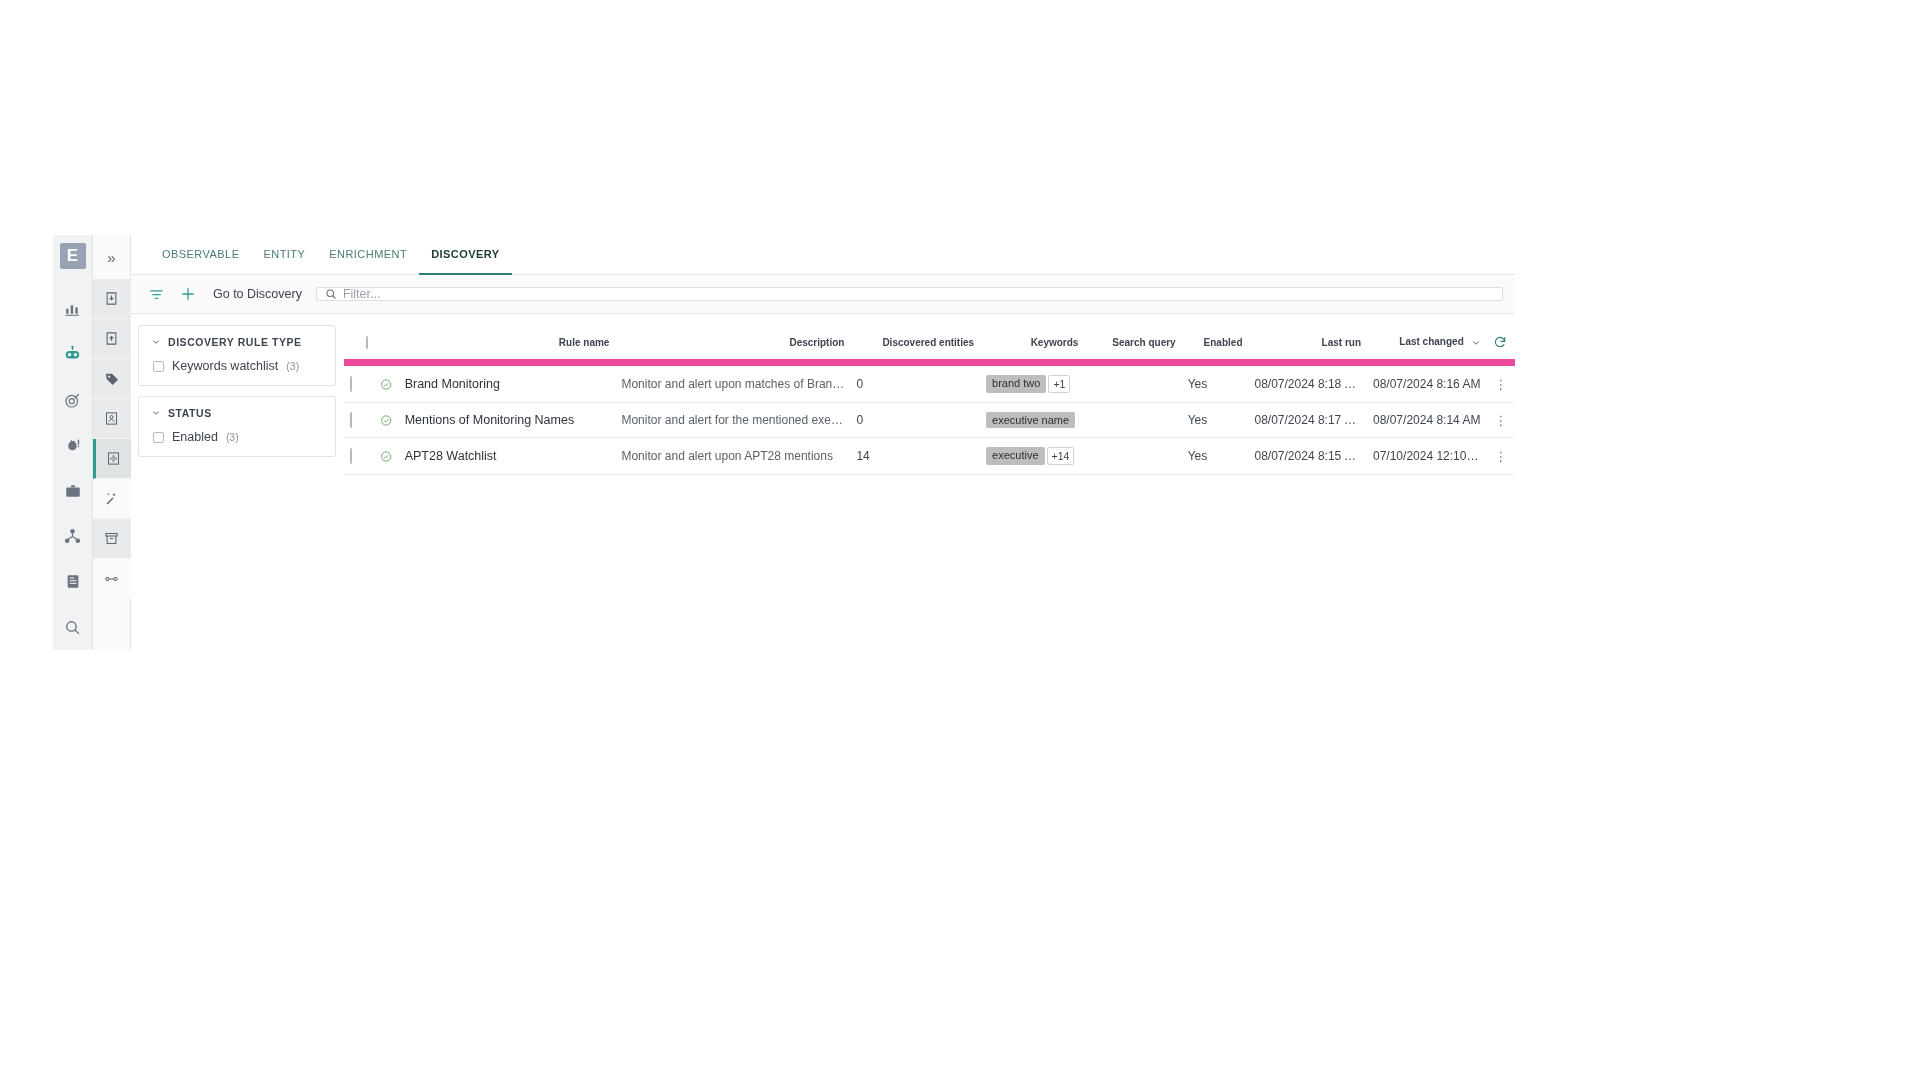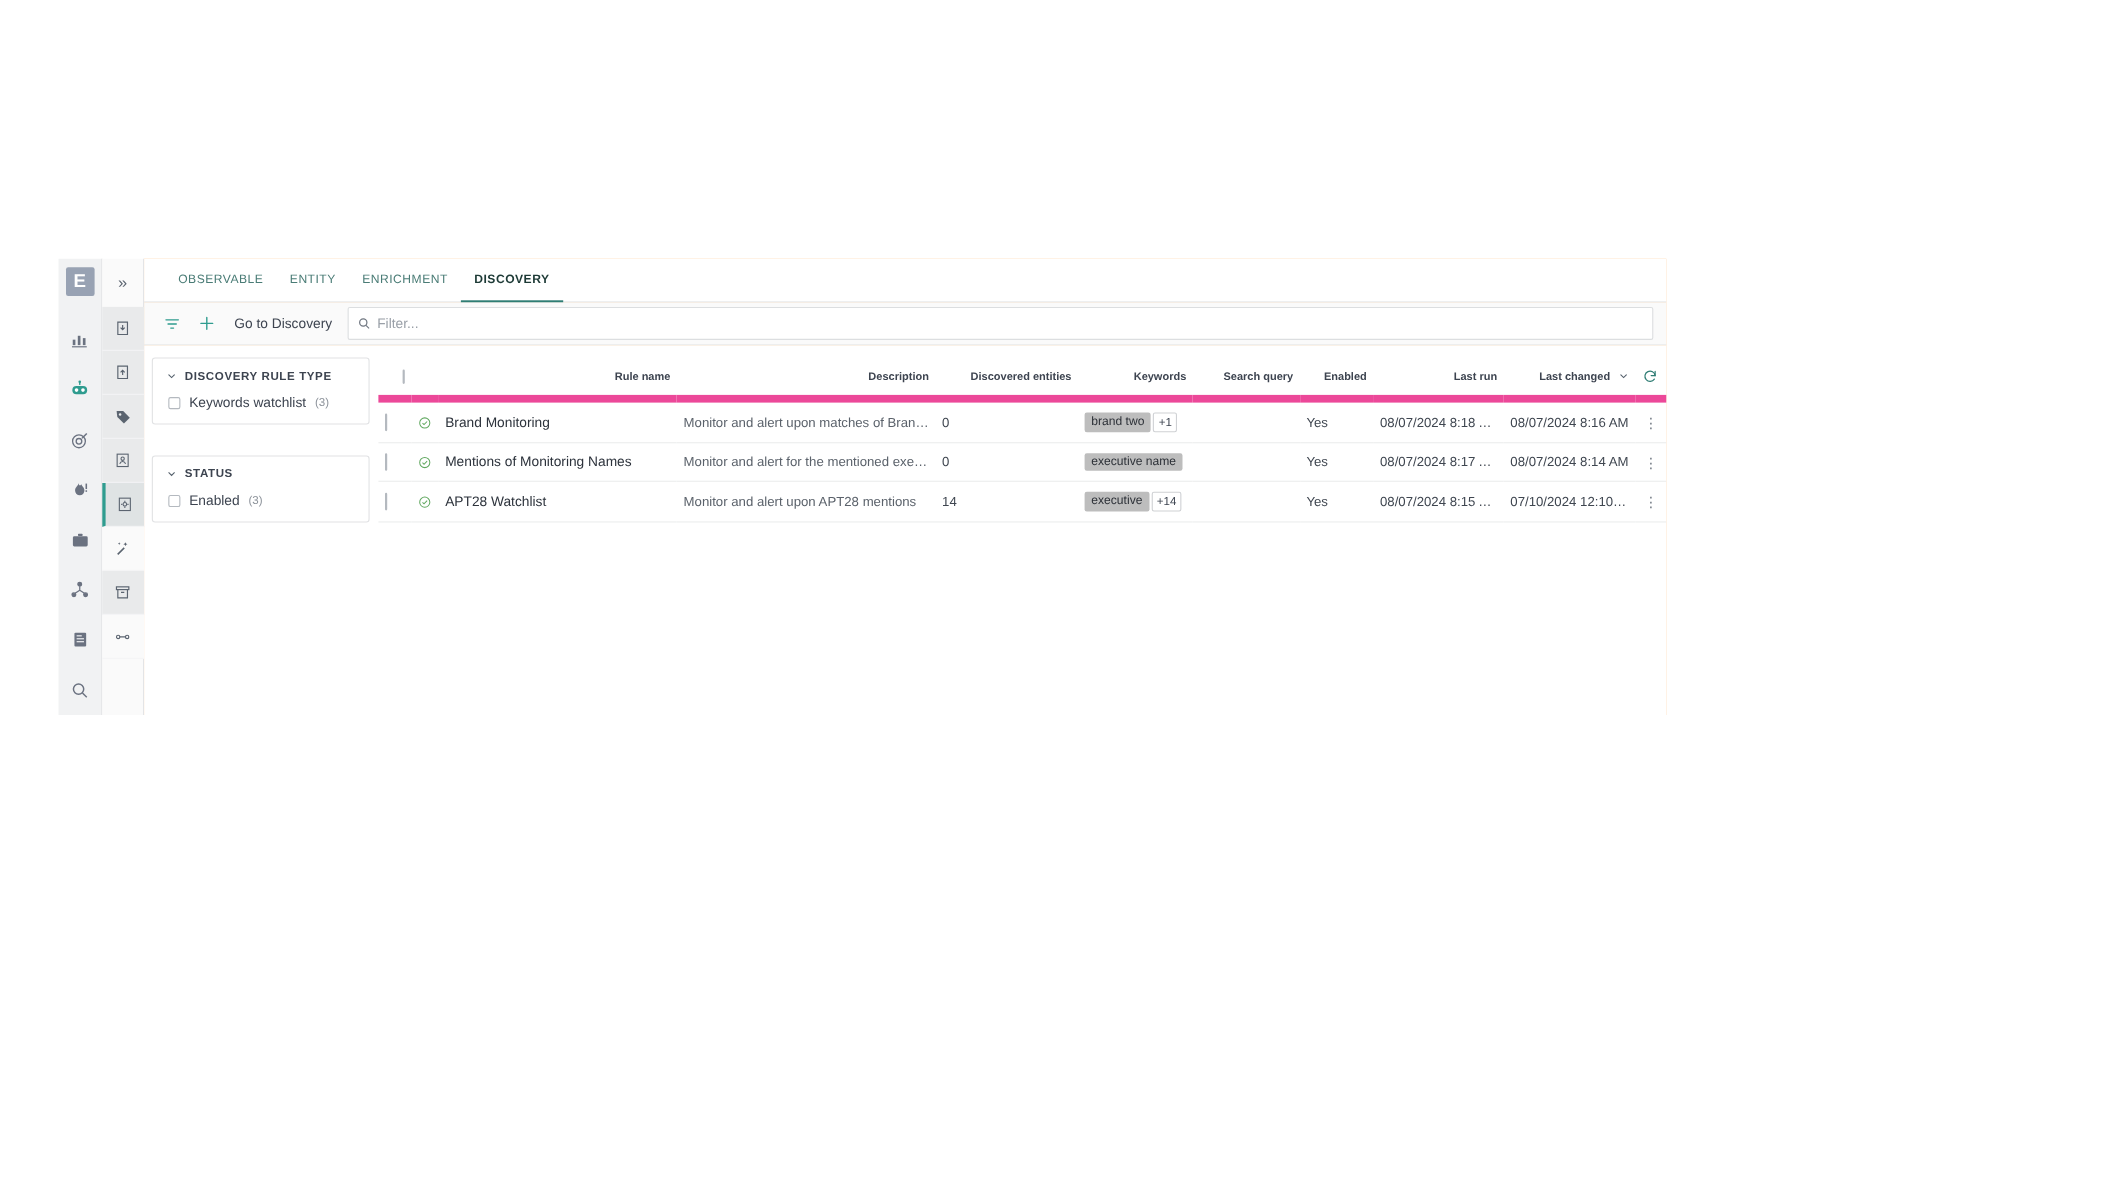--- a/index.html
+++ b/index.html
@@ -121,21 +121,21 @@
     width: 22px; height: 22px;
     display: flex; align-items: center; justify-content: center;
     color: #2f9c8f; cursor: pointer;
   }
   .tb-link {
     font-size: 12.5px; color: #3d4450;
     cursor: pointer; padding: 0 4px;
   }
   .searchbox {
     flex: 1 1 auto;
-    height: 30px;
+    height: 14px;
     background: #ffffff;
     border: 1px solid #dcdee0;
     border-radius: 2px;
     display: flex; align-items: center;
     padding: 0 8px; gap: 6px;
     min-width: 0;
   }
   .searchbox svg { color: #6f7680; flex: 0 0 auto; }
   .searchbox input {
     border: none; outline: none;
@@ -156,21 +156,21 @@
     background: #ffffff;
   }
 
   
   .facets { width: 198px; flex: 0 0 198px; }
   .facet-card {
     background: #ffffff;
     border: 1px solid #e1e2e4;
     border-radius: 3px;
     padding: 10px 12px 12px;
-    margin-bottom: 28px;
+    margin-bottom: 10px;
   }
   .facet-head {
     display: flex; align-items: center; gap: 7px;
     font-size: 10.5px; font-weight: 700;
     letter-spacing: .55px;
     color: #3d4450;
     cursor: pointer;
     margin-bottom: 11px;
   }
   .chev { color: #55606c; display: flex; }

